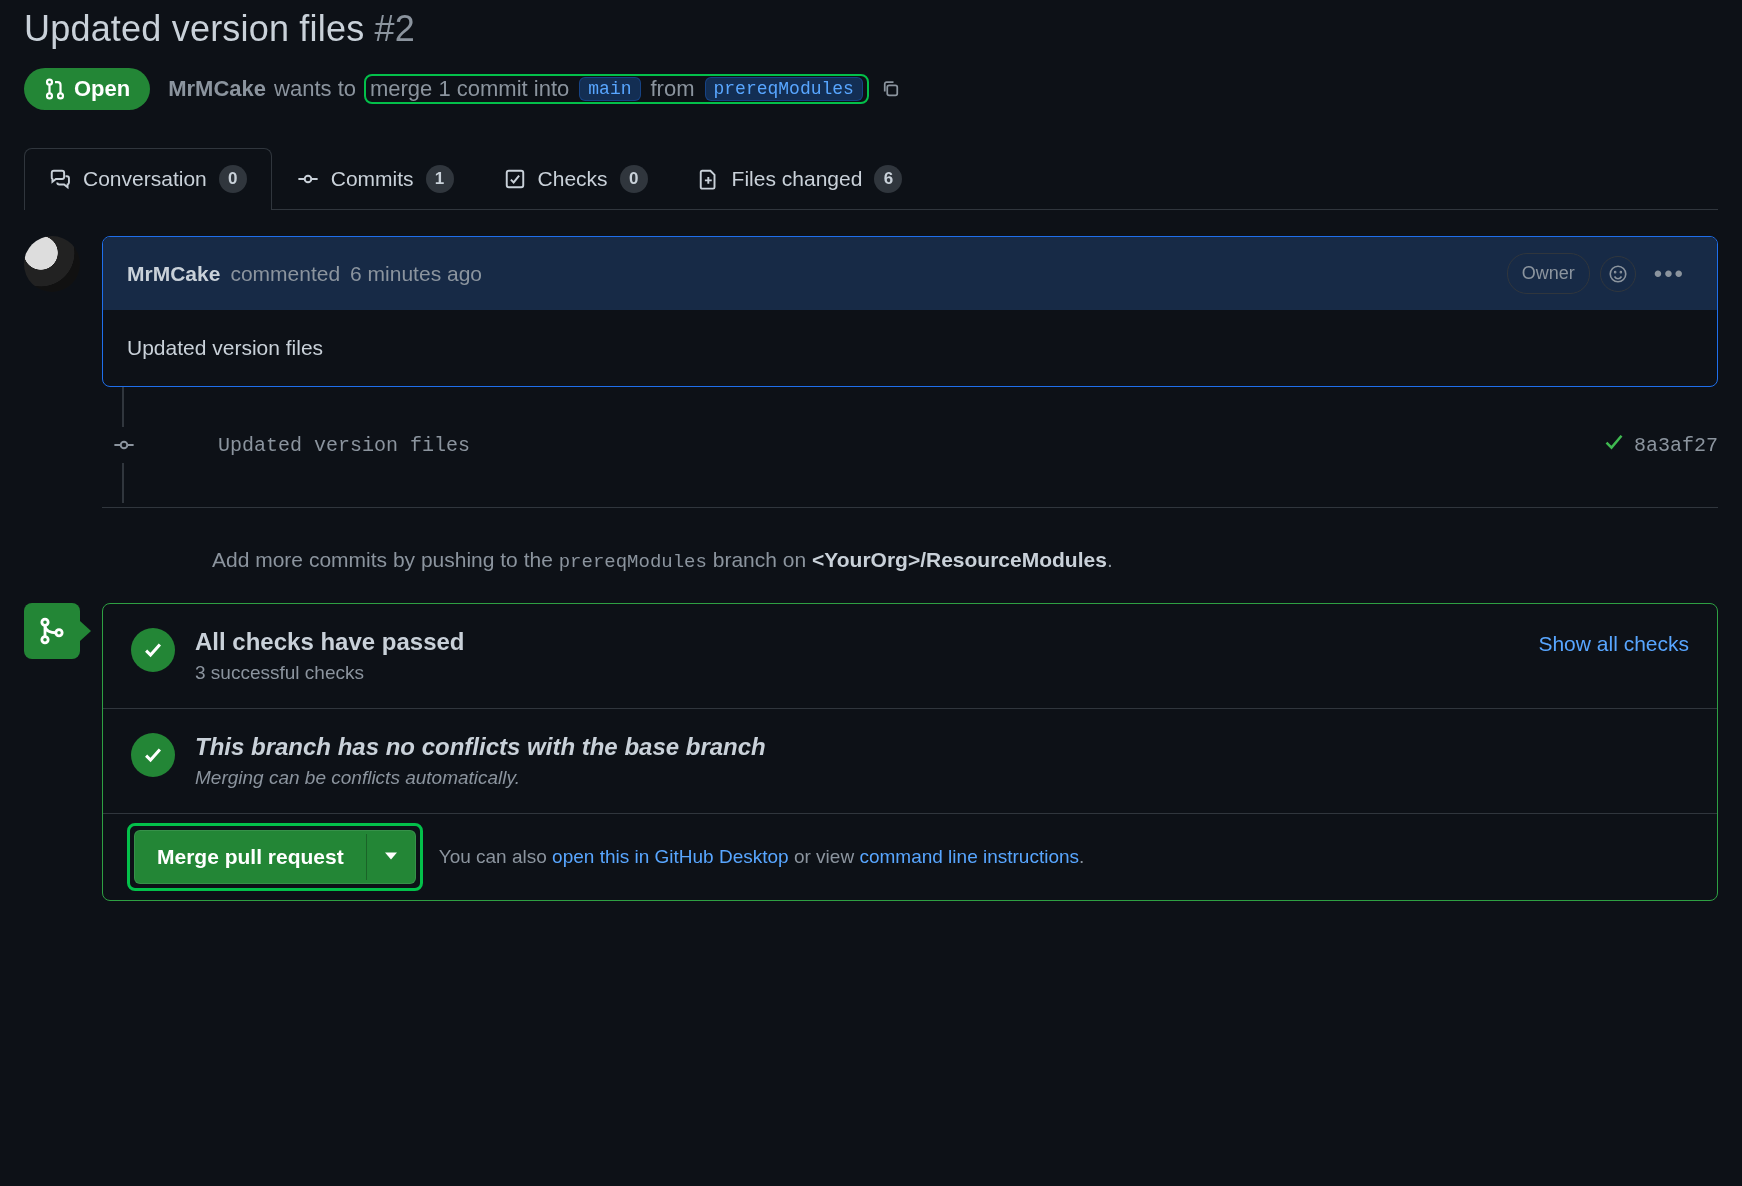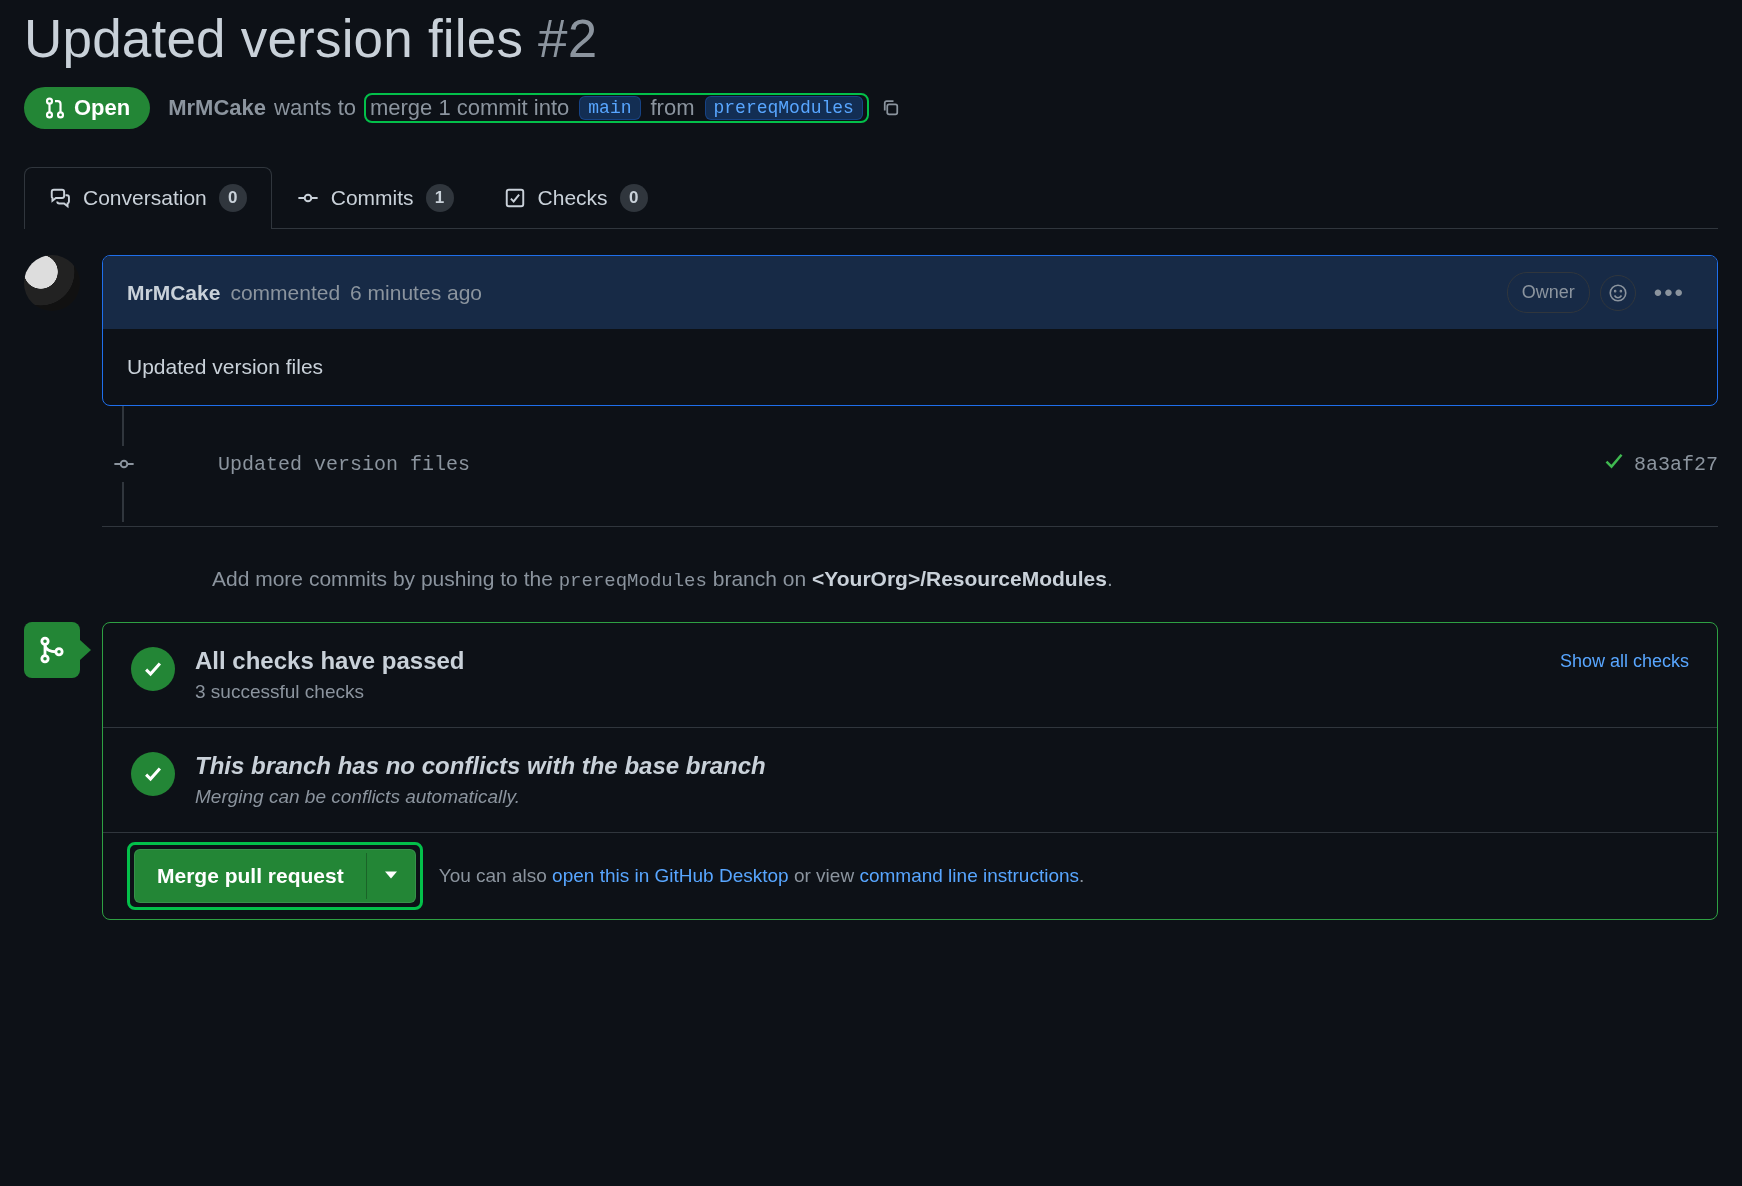--- a/index.html
+++ b/index.html
@@ -14,21 +14,21 @@
     --highlight-green:#03c04a;
     --commit-mono: "SFMono-Regular",Consolas,"Liberation Mono",Menlo,monospace;
   }
   *{box-sizing:border-box;}
   html,body{margin:0;padding:0;background:var(--bg);color:var(--fg);
     font-family:-apple-system,BlinkMacSystemFont,"Segoe UI",Helvetica,Arial,sans-serif;}
   body{width:1742px;min-height:1186px;padding:4px 24px;}
 
   
   .title-row{margin:4px 0 18px;}
-  .title-row h1{margin:0;font-size:53px;font-weight:400;letter-spacing:.2px;}
+  .title-row h1{margin:0;font-size:36px;font-weight:400;letter-spacing:.2px;}
   .title-row h1 .issue-num{color:var(--muted);}
 
   
   .state-line{display:flex;align-items:center;gap:18px;font-size:22px;color:var(--muted);}
   .state-badge{display:inline-flex;align-items:center;gap:8px;background:var(--green);
     color:#fff;border-radius:28px;padding:8px 20px;font-weight:600;font-size:22px;}
   .state-badge svg{stroke:#fff;}
   .merge-summary{display:flex;align-items:center;gap:8px;}
   .merge-summary .author{color:var(--muted);font-weight:600;}
   .branch-pill{display:inline-block;background:#132e53;border:1px solid #1f6feb55;
@@ -96,21 +96,21 @@
     border-top:10px solid transparent;border-bottom:10px solid transparent;
     border-left:11px solid var(--green);}
   .merge-box{flex:1;border:1px solid var(--green-border);border-radius:8px;overflow:hidden;}
   .merge-section{display:flex;align-items:flex-start;gap:20px;padding:24px 28px;}
   .merge-section+.merge-section{border-top:1px solid var(--border);font-style:italic;}
   .check-circle{width:44px;height:44px;border-radius:50%;background:var(--green);
     display:flex;align-items:center;justify-content:center;flex:none;}
   .ms-title{font-size:24px;color:var(--fg);font-weight:600;margin:0 0 6px;}
   .ms-sub{font-size:19px;color:var(--muted);margin:0;}
   .ms-grow{flex:1;}
-  .show-all{color:var(--blue-link);font-size:18px;white-space:nowrap;margin-top:4px;margin-left:40px;}
+  .show-all{color:var(--blue-link);font-size:21px;white-space:nowrap;margin-top:4px;margin-left:40px;}
   .merge-footer{display:flex;align-items:center;gap:16px;padding:9px 24px;
     border-top:1px solid var(--border);}
   .merge-btn-wrap{display:flex;border:3px solid var(--highlight-green);border-radius:8px;
     padding:4px;}
   .merge-btn{display:inline-flex;align-items:center;background:var(--green);
     border:1px solid rgba(240,246,252,.1);border-radius:6px;overflow:hidden;}
   .merge-btn .lbl{padding:14px 22px;font-size:21px;font-weight:600;color:#fff;}
   .merge-btn .caret{padding:14px 18px;border-left:1px solid rgba(0,0,0,.25);color:#fff;}
   .merge-footer .hint{font-size:19px;color:var(--muted);}
   .merge-footer .hint a{color:var(--blue-link);}
@@ -172,20 +172,28 @@
     <span>Commits</span>
     <span class="count">1</span>
   </div>
   <div class="tab">
     <svg width="22" height="22" viewBox="0 0 16 16" fill="none" stroke="currentColor" stroke-width="1.4">
       <rect x="2" y="2" width="12" height="12" rx="1.5"></rect>
         <path d="M5 8.5l2 2 4-5"></path>
     </svg>
     <span>Checks</span>
     <span class="count">0</span>
+  </div>
+  <div class="tab">
+    <svg width="22" height="22" viewBox="0 0 16 16" fill="none" stroke="currentColor" stroke-width="1.4">
+      <path d="M3 2h6l3 3v9a1 1 0 0 1-1 1H3a1 1 0 0 1-1-1V3a1 1 0 0 1 1-1z"></path>
+      <path d="M5 9h5M7.5 6.5v5"></path>
+    </svg>
+    <span>Files changed</span>
+    <span class="count">6</span>
   </div>
 </div>
 
 <div class="thread">
   <div class="avatar"></div>
   <div class="timeline">
     <div class="comment">
       <div class="comment-header">
         <span class="author">MrMCake</span>
         <span>commented</span>

